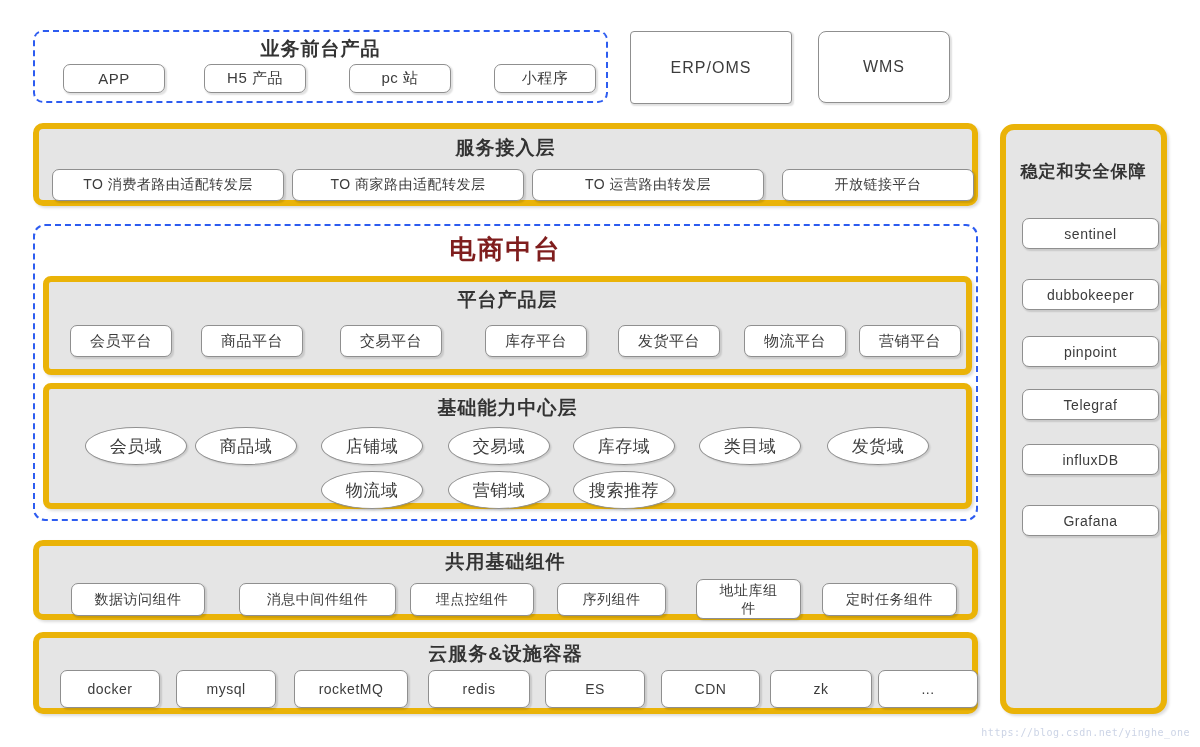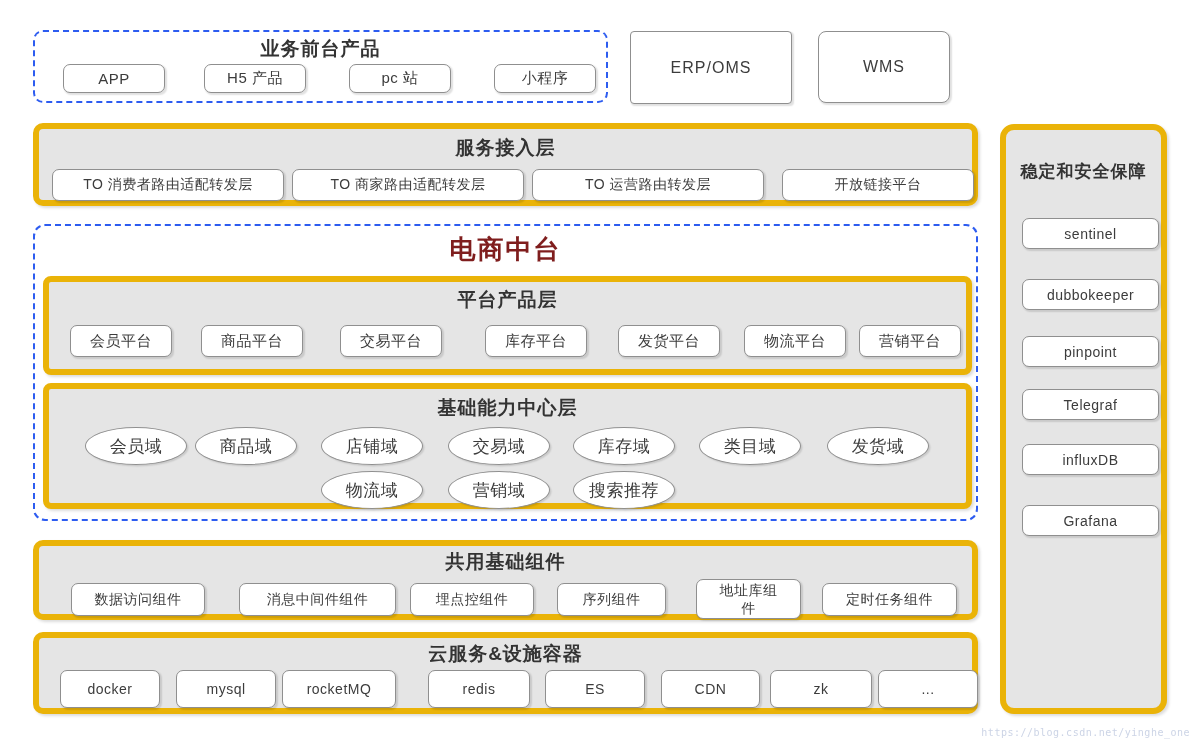--- a/index.html
+++ b/index.html
@@ -110,21 +110,21 @@
     <div class="btn" style="left:657px;top:33px;width:103px;height:38px">
       <span class="wrap-label">地址库组件</span>
     </div>
     <div class="btn" style="left:783px;top:37px;width:133px;height:31px">定时任务组件</div>
   </div>
 
   <div class="abs section" style="left:33px;top:632px;width:945px;height:82px">
     <div class="sec-title" style="top:3px">云服务&amp;设施容器</div>
     <div class="btn" style="left:21px;top:32px;width:98px;height:36px">docker</div>
     <div class="btn" style="left:137px;top:32px;width:98px;height:36px">mysql</div>
-    <div class="btn" style="left:243px;top:32px;width:112px;height:36px">rocketMQ</div>
+    <div class="btn" style="left:255px;top:32px;width:112px;height:36px">rocketMQ</div>
     <div class="btn" style="left:389px;top:32px;width:100px;height:36px">redis</div>
     <div class="btn" style="left:506px;top:32px;width:98px;height:36px">ES</div>
     <div class="btn" style="left:622px;top:32px;width:97px;height:36px">CDN</div>
     <div class="btn" style="left:731px;top:32px;width:100px;height:36px">zk</div>
     <div class="btn" style="left:839px;top:32px;width:98px;height:36px">...</div>
   </div>
 
   <div class="abs section" style="left:1000px;top:124px;width:167px;height:590px;border-radius:14px">
     <div class="sec-title" style="top:30px;font-size:17px">稳定和安全保障</div>
     <div class="btn" style="left:16px;top:149px;width:135px;height:29px">dubbokeeper</div>

